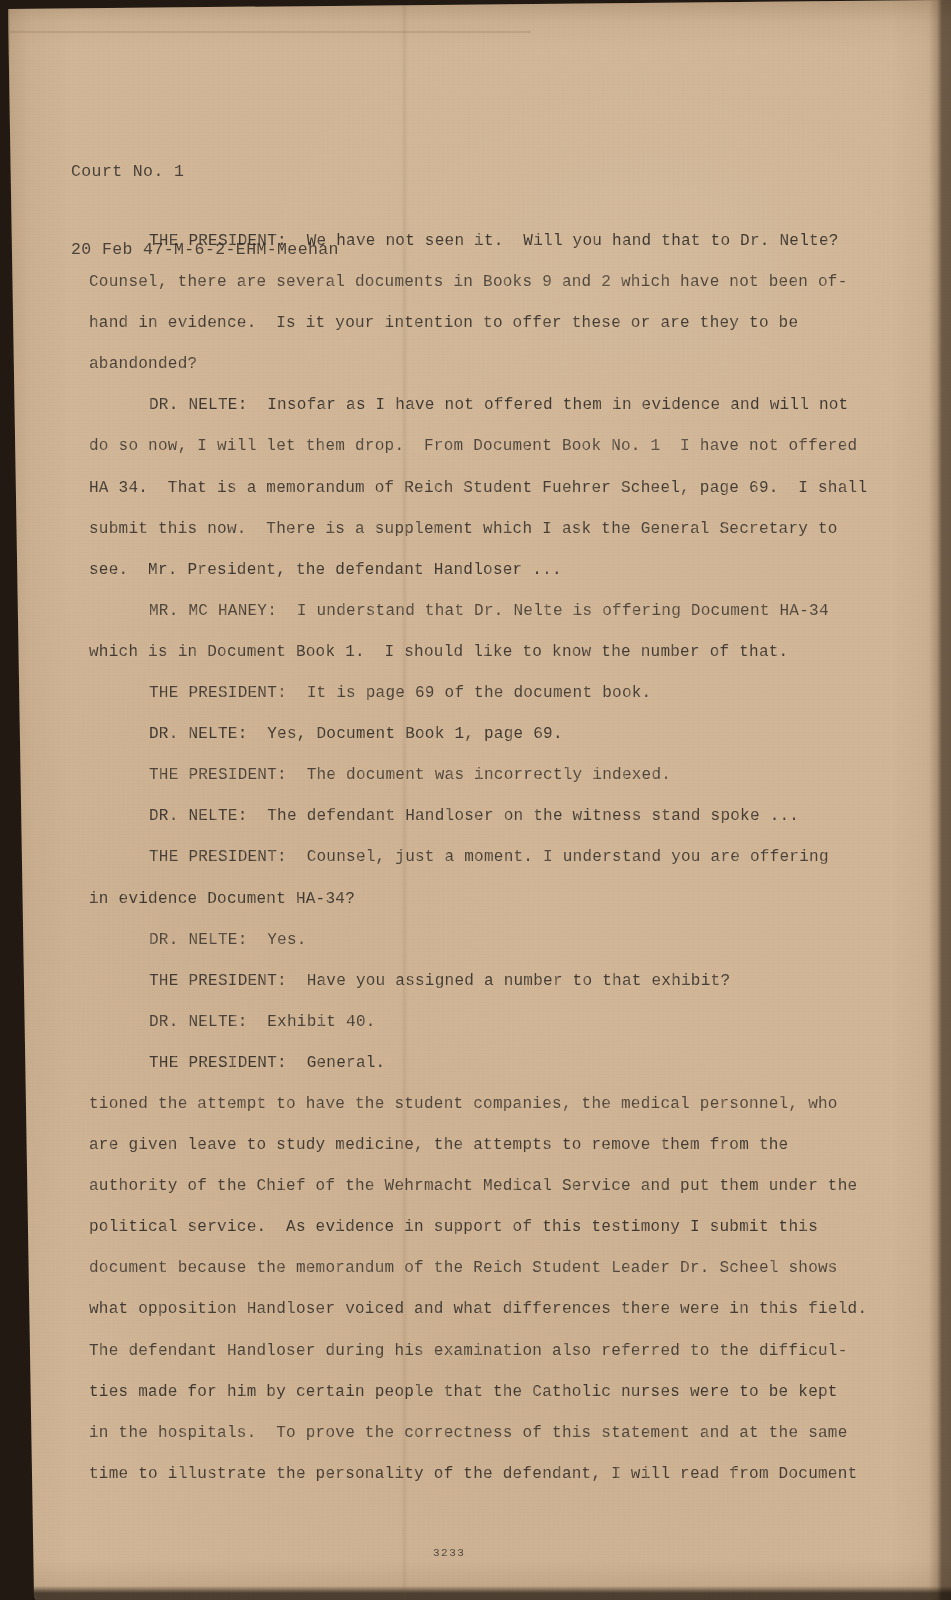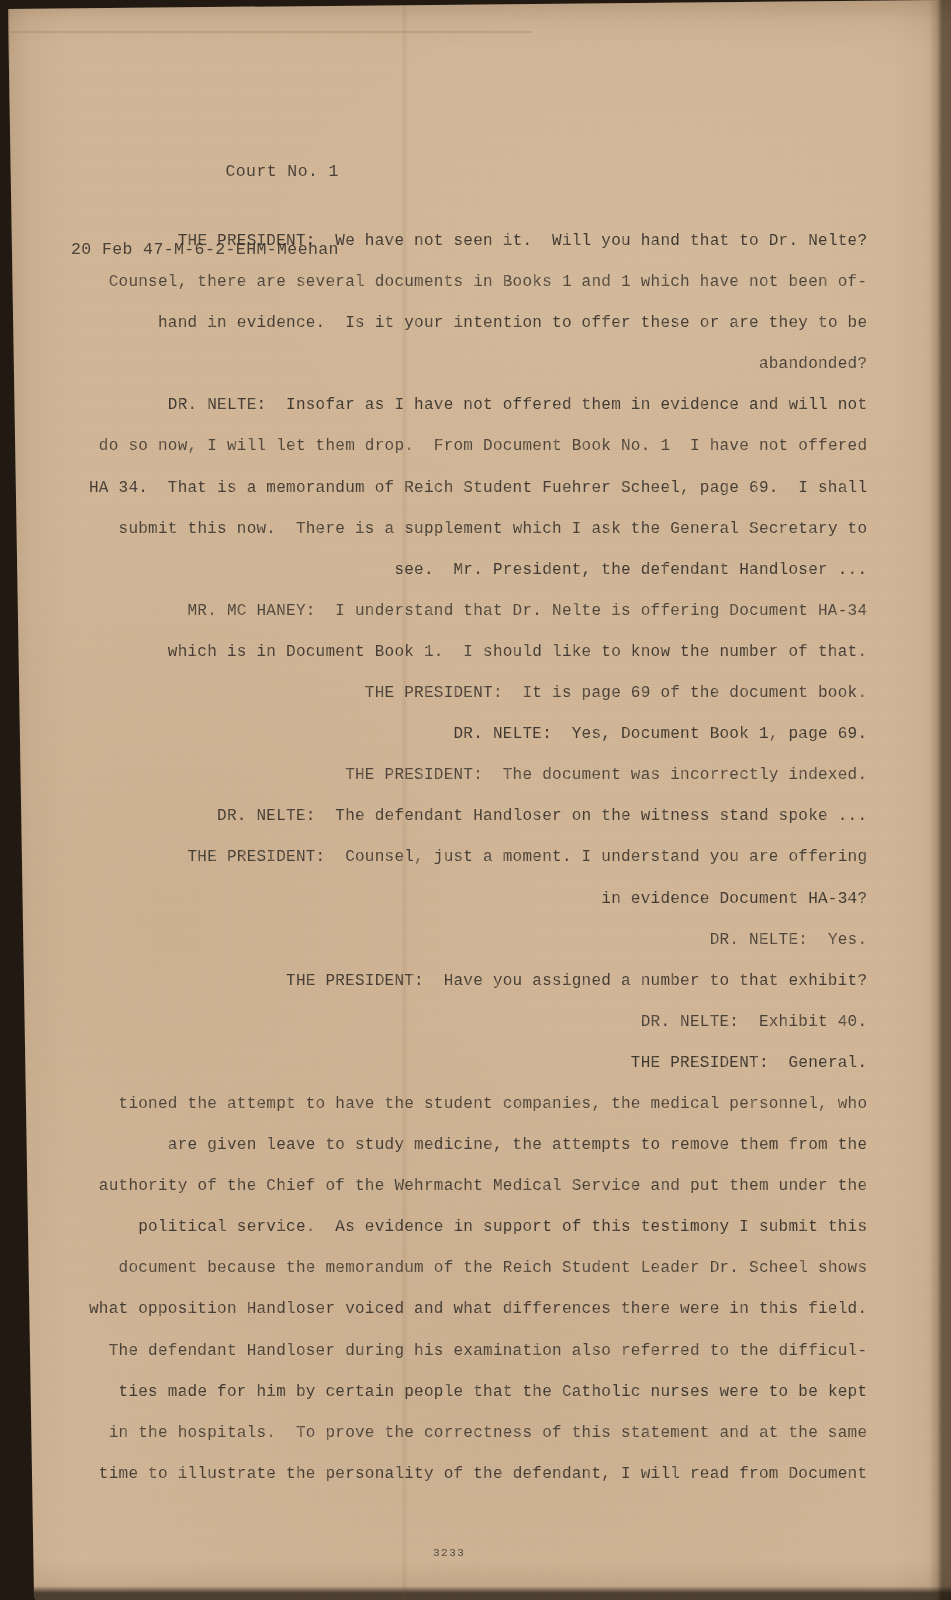--- a/index.html
+++ b/index.html
@@ -29,21 +29,20 @@
       linear-gradient(180deg, rgba(94,66,38,0.22) 0px, rgba(94,66,38,0.05) 22px, rgba(0,0,0,0) 48px),
       linear-gradient(90deg,  rgba(94,66,38,0.20) 0px, rgba(94,66,38,0.05) 30px, rgba(0,0,0,0) 70px),
       linear-gradient(270deg, rgba(94,66,38,0.18) 0px, rgba(94,66,38,0.05) 26px, rgba(0,0,0,0) 60px),
       linear-gradient(0deg,   rgba(94,66,38,0.16) 0px, rgba(0,0,0,0) 40px),
       radial-gradient(620px 420px at 68% 16%, rgba(255,242,220,0.07), rgba(0,0,0,0) 70%),
       radial-gradient(540px 620px at 18% 58%, rgba(118,84,48,0.05), rgba(0,0,0,0) 70%),
       radial-gradient(700px 520px at 52% 86%, rgba(118,84,48,0.06), rgba(0,0,0,0) 70%),
       repeating-linear-gradient(0deg, rgba(0,0,0,0.013) 0 1px, rgba(0,0,0,0) 1px 3px),
       repeating-linear-gradient(90deg, rgba(255,255,255,0.012) 0 2px, rgba(0,0,0,0) 2px 5px);
     clip-path: polygon(8px 9px, 945px 0px, 951px 0px, 951px 1600px, 36px 1600px, 34px 1596px);
-    text-align: right;
   }
   
   #paper::before {
     content: "";
     position: absolute; inset: 0;
     background:
       linear-gradient(90deg, rgba(25,16,8,0.55) 0 6px, rgba(0,0,0,0) 10px),
       linear-gradient(270deg, rgba(25,16,8,0.50) 0 9px, rgba(60,42,25,0.18) 14px, rgba(0,0,0,0) 22px),
       linear-gradient(0deg, rgba(15,10,5,0.65) 0 7px, rgba(0,0,0,0) 14px);
     pointer-events: none;
@@ -123,21 +122,21 @@
     <div class="fold"></div>
     <div class="crease" style="left: 403px;"></div>
 
     <div id="header">
       <div>Court No. 1</div>
       <div>20 Feb 47-M-6-2-EHM-Meehan</div>
     </div>
 
     <div id="transcript">
         <div class="t-line indent">THE PRESIDENT:  We have not seen it.  Will you hand that to Dr. Nelte?</div>
-        <div class="t-line">Counsel, there are several documents in Books 1 and 1 which have not been of-</div>
+        <div class="t-line">Counsel, there are several documents in Books 9 and 2 which have not been of-</div>
         <div class="t-line">hand in evidence.  Is it your intention to offer these or are they to be</div>
         <div class="t-line">abandonded?</div>
         <div class="t-line indent">DR. NELTE:  Insofar as I have not offered them in evidence and will not</div>
         <div class="t-line">do so now, I will let them drop.  From Document Book No. 1  I have not offered</div>
         <div class="t-line">HA 34.  That is a memorandum of Reich Student Fuehrer Scheel, page 69.  I shall</div>
         <div class="t-line">submit this now.  There is a supplement which I ask the General Secretary to</div>
         <div class="t-line">see.  Mr. President, the defendant Handloser ...</div>
         <div class="t-line indent">MR. MC HANEY:  I understand that Dr. Nelte is offering Document HA-34</div>
         <div class="t-line">which is in Document Book 1.  I should like to know the number of that.</div>
         <div class="t-line indent">THE PRESIDENT:  It is page 69 of the document book.</div>

